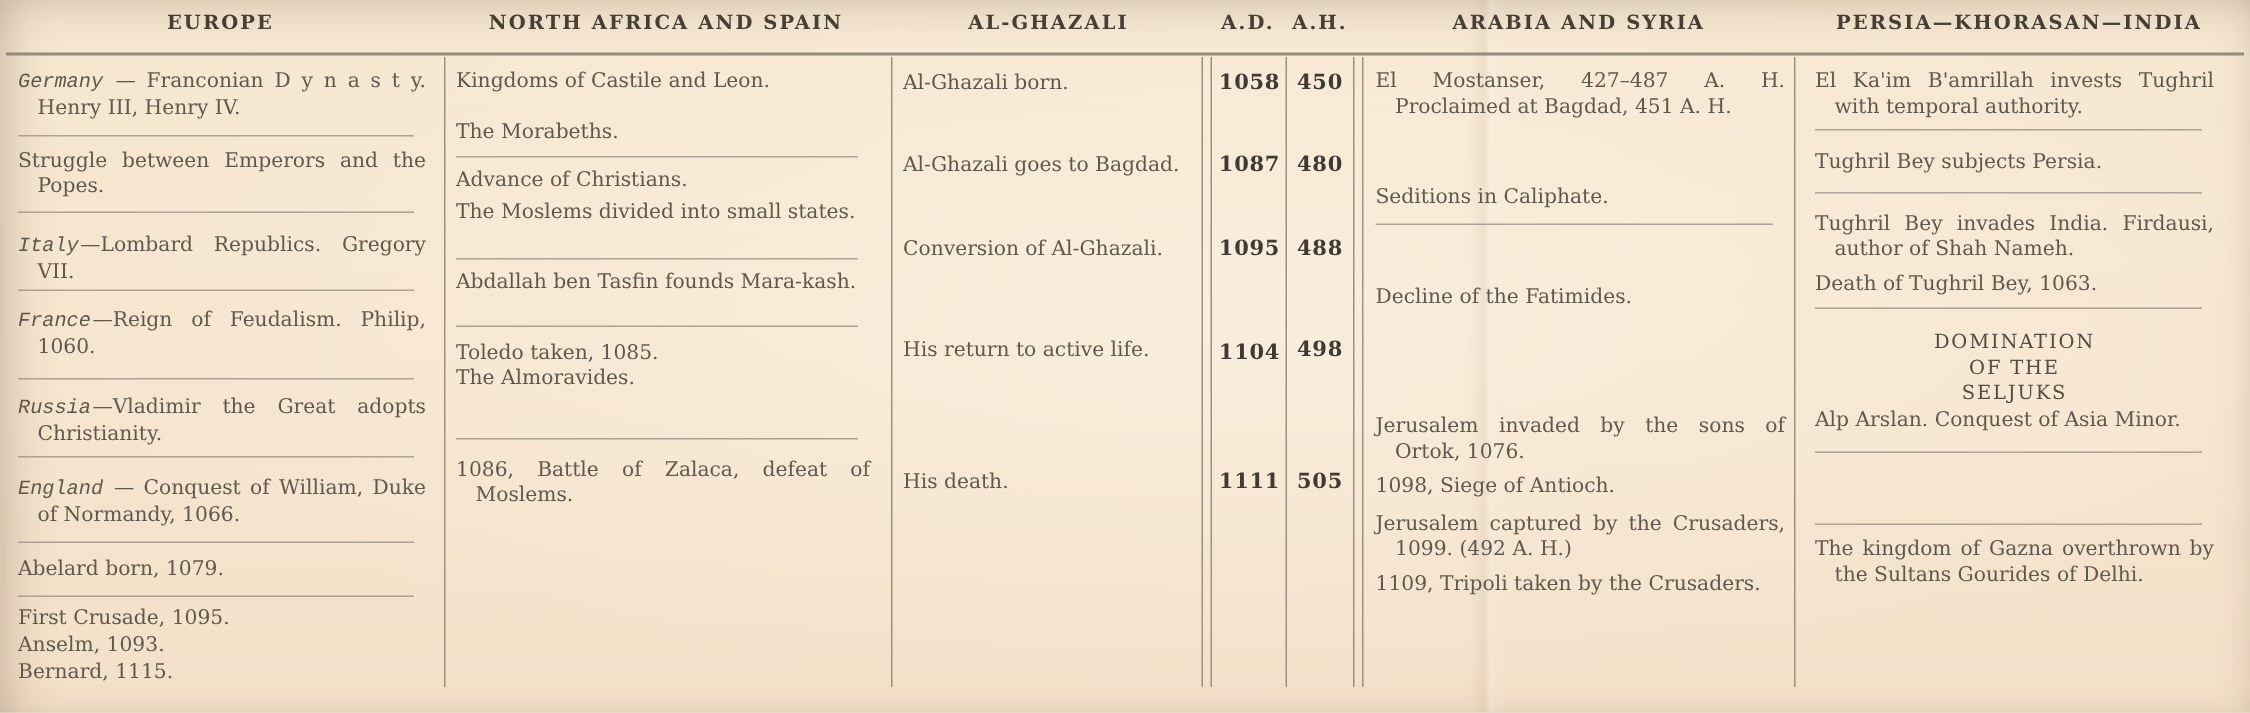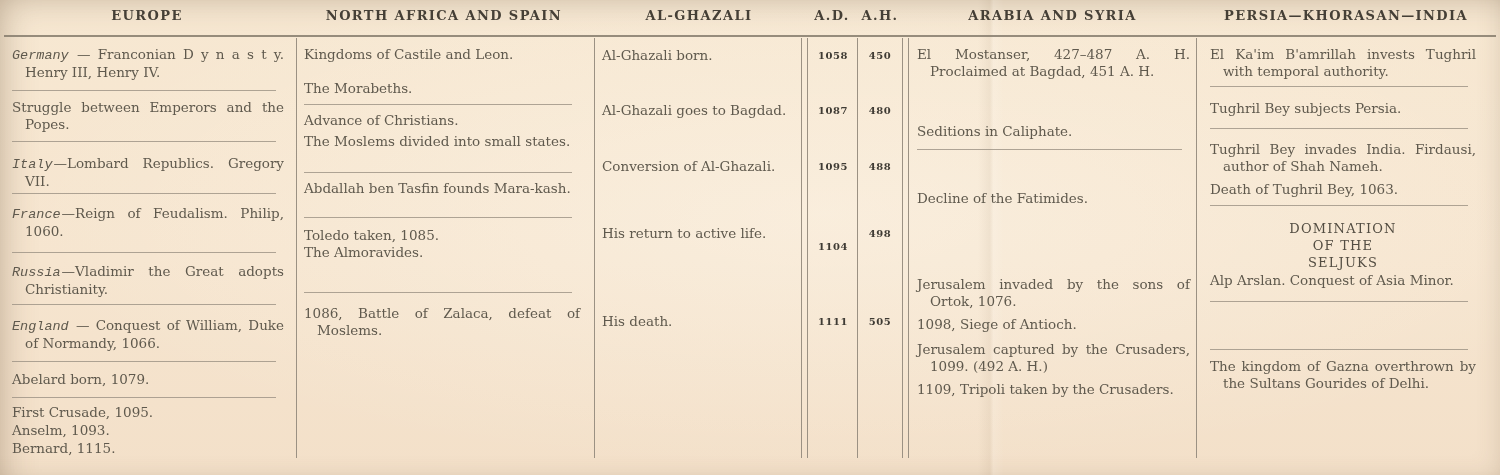--- a/index.html
+++ b/index.html
@@ -42,21 +42,21 @@
   }
   .block i{font-style:italic;margin-right:1px;font-family:Liberation Mono, monospace;}
   .block.center{
     text-align:center;text-indent:0;padding-left:0;
     max-width:200px;left:50%;transform:translateX(-50%);
     letter-spacing:1.2px;font-size:13px;color:#534d42;
   }
   .sep{position:absolute;left:0;right:8px;height:1px;background:var(--rule,#9b9183);opacity:.8;}
   .num{
     position:absolute;left:0;right:0;text-align:center;
-    font-weight:700;font-size:10px;color:#3f3b34;letter-spacing:.5px;
+    font-weight:700;font-size:14px;color:#3f3b34;letter-spacing:.5px;
   }
   
   #h-europe {left:10px;width:274px;}
   #h-nafrica{left:300px;width:288px;}
   #h-ghazali{left:601px;width:196px;}
   #h-ad     {left:806px;width:52px;}
   #h-ah     {left:858px;width:44px;}
   #h-arabia {left:915px;width:275px;}
   #h-persia {left:1208px;width:276px;}
   #col-europe {left:12px;width:272px;}
@@ -126,21 +126,21 @@
       <div class="block" style="top: 47px;">Al-Ghazali born.</div>
       <div class="block" style="top: 102px;">Al-Ghazali goes to Bagdad.</div>
       <div class="block" style="top: 158px;">Conversion of Al-Ghazali.</div>
       <div class="block" style="top: 225px;">His return to active life.</div>
       <div class="block" style="top: 313px;">His death.</div>
     </section>
   <section class="col" id="col-ad">
       <div class="num" style="top: 47px;">1058</div>
       <div class="num" style="top: 102px;">1087</div>
       <div class="num" style="top: 158px;">1095</div>
-      <div class="num" style="top: 238px; text-align: center;">1104</div>
+      <div class="num" style="top: 227px; text-align: center;">1104</div>
       <div class="num" style="top: 313px;">1111</div>
     </section>
   <section class="col" id="col-ah">
       <div class="num" style="top: 47px;">450</div>
       <div class="num" style="top: 102px;">480</div>
       <div class="num" style="top: 158px;">488</div>
       <div class="num" style="top: 225px;">498</div>
       <div class="num" style="top: 313px;">505</div>
     </section>
   <section class="col" id="col-arabia">

